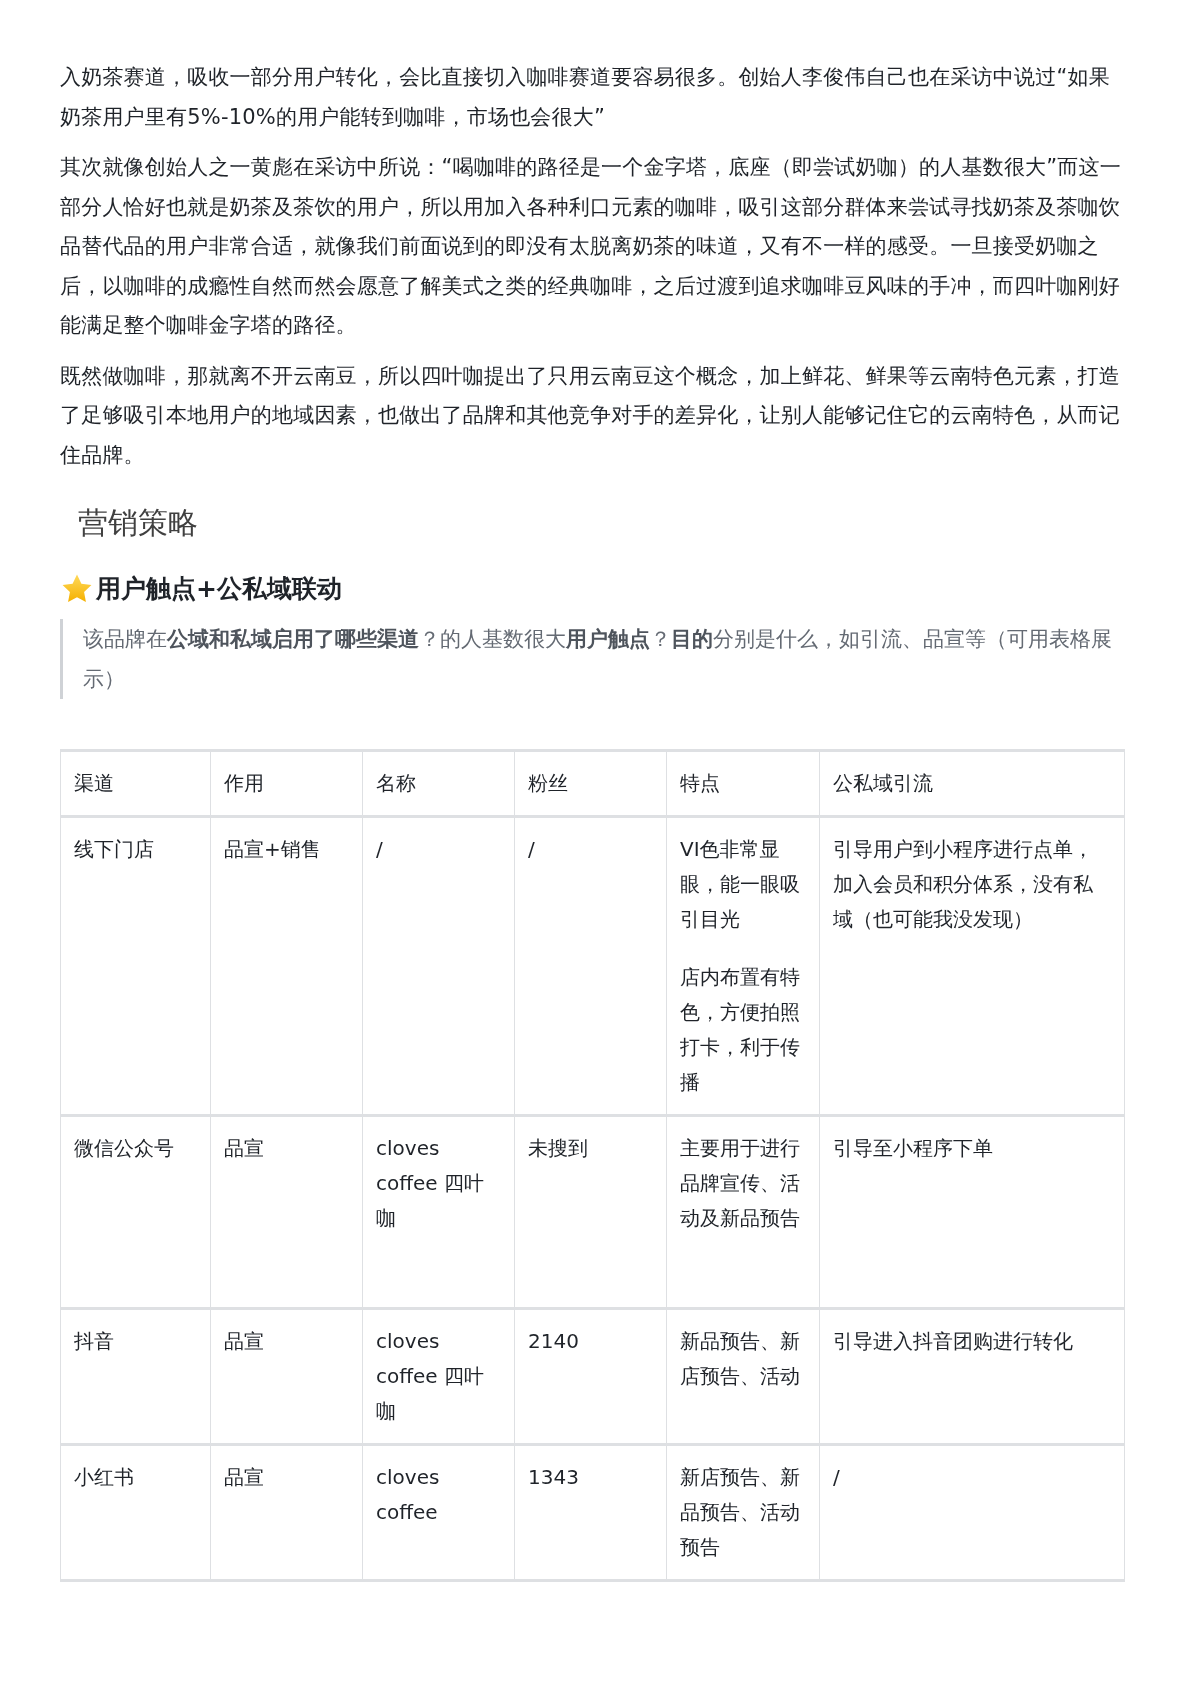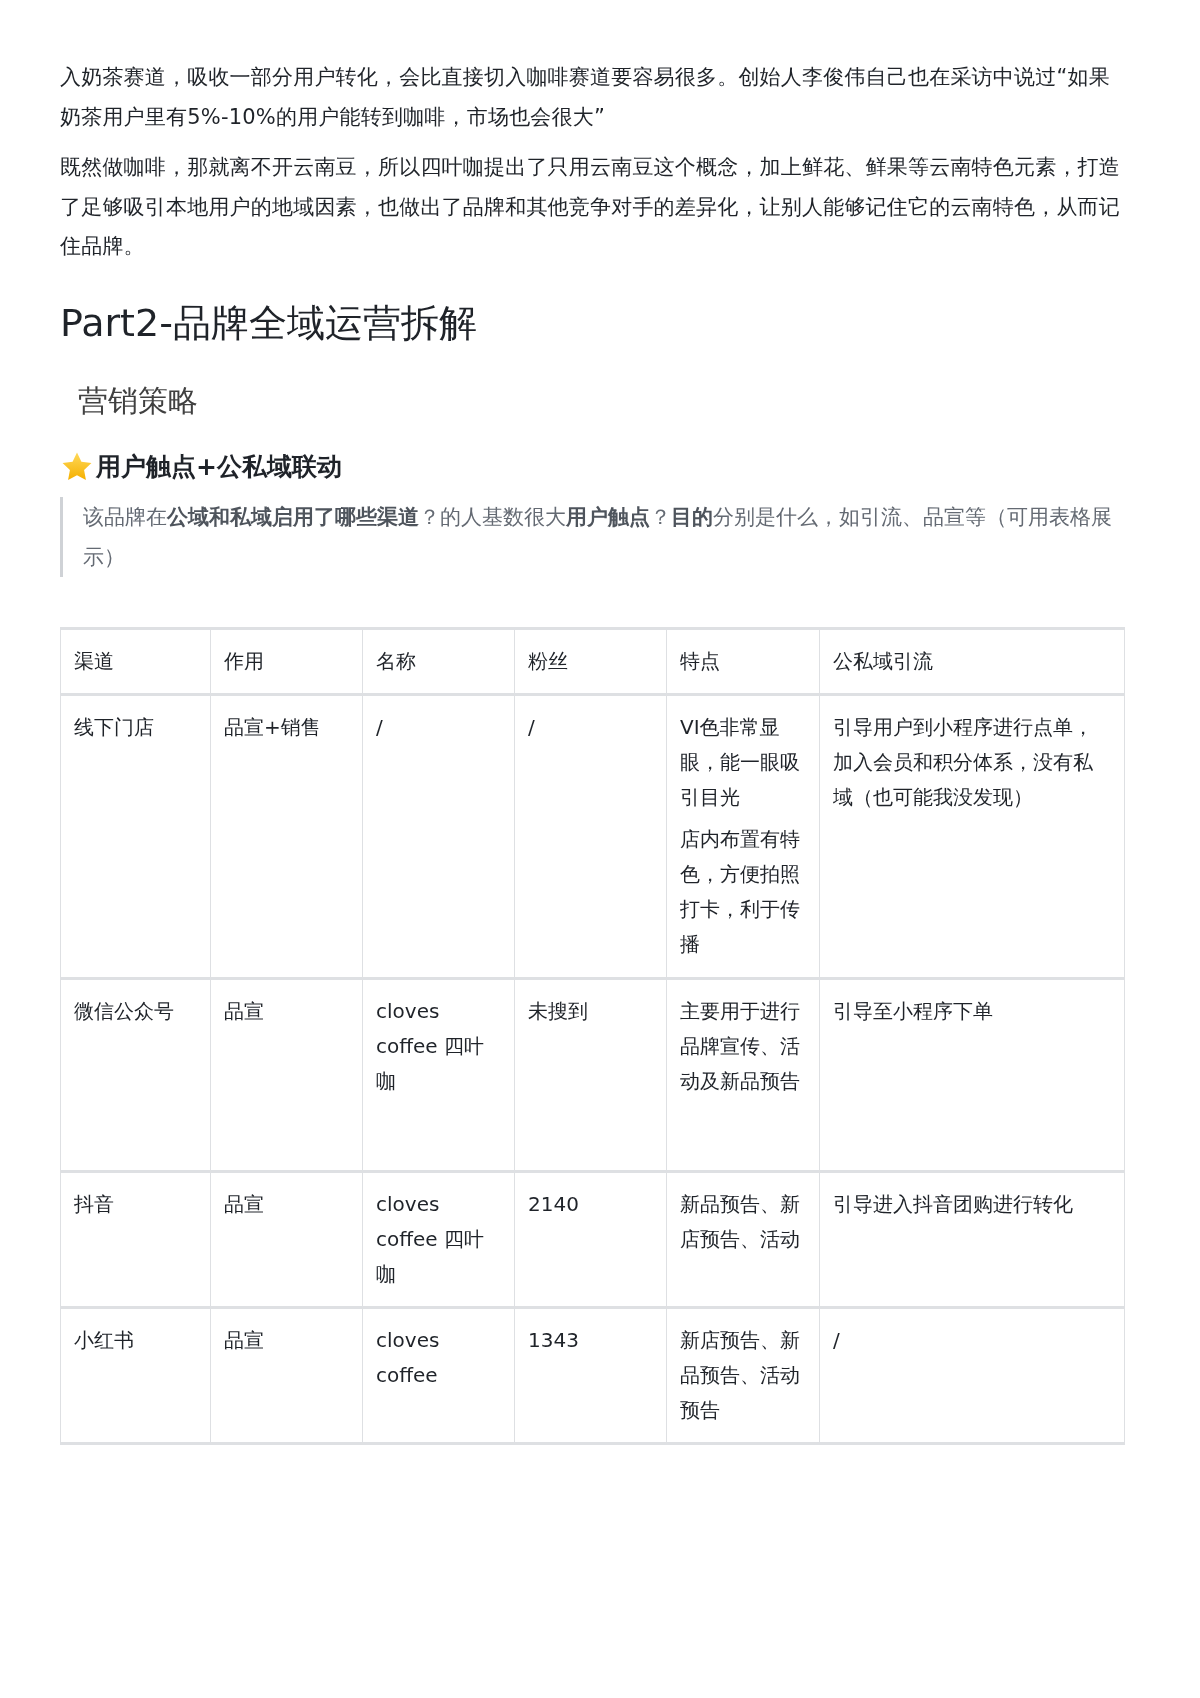--- a/index.html
+++ b/index.html
@@ -34,30 +34,30 @@
       font-size: 20px; color: #1f2329;
     }
     table.tbl td {
       border: 1px solid #dee0e3; vertical-align: top;
       padding: 14px 13px 14px 13px; line-height: 35px;
     }
     table.tbl tr.head td { border-bottom: 3px solid #dee0e3; height: 25px; }
     table.tbl tr.row td { border-bottom: 3px solid #dee0e3; }
     table.tbl { border-top: 3px solid #dee0e3; padding-left: 44px; }
     .cellp { margin: 0; }
-    .cellp + .cellp { margin-top: 8px; font-family: Liberation Mono, monospace; }
+    .cellp + .cellp { margin-top: 23px; }
   </style>
 </head>
 <body>
 
 <div class="page">
   <p class="body">入奶茶赛道，吸收一部分用户转化，会比直接切入咖啡赛道要容易很多。创始人李俊伟自己也在采访中说过“如果奶茶用户里有5%-10%的用户能转到咖啡，市场也会很大”</p>
+  <p class="body">其次就像创始人之一黄彪在采访中所说：“喝咖啡的路径是一个金字塔，底座（即尝试奶咖）的人基数很大”而这一部分人恰好也就是奶茶及茶饮的用户，所以用加入各种利口元素的咖啡，吸引这部分群体来尝试寻找奶茶及茶咖饮品替代品的用户非常合适，就像我们前面说到的即没有太脱离奶茶的味道，又有不一样的感受。一旦接受奶咖之后，以咖啡的成瘾性自然而然会愿意了解美式之类的经典咖啡，之后过渡到追求咖啡豆风味的手冲，而四叶咖刚好能满足整个咖啡金字塔的路径。</p>
   <p class="body">既然做咖啡，那就离不开云南豆，所以四叶咖提出了只用云南豆这个概念，加上鲜花、鲜果等云南特色元素，打造了足够吸引本地用户的地域因素，也做出了品牌和其他竞争对手的差异化，让别人能够记住它的云南特色，从而记住品牌。</p>
 
-  <h1 class="title">Part2-品牌全域运营拆解</h1>
   <h2 class="sub">营销策略</h2>
 
   <h3 class="sec">
     <span class="star">
       <svg width="34" height="34" viewBox="0 0 24 24">
         <defs>
           <linearGradient id="sg" x1="0" y1="0" x2="0" y2="1">
             <stop offset="0" stop-color="#ffd95a"></stop>
             <stop offset="1" stop-color="#f5b000"></stop>
           </linearGradient>

